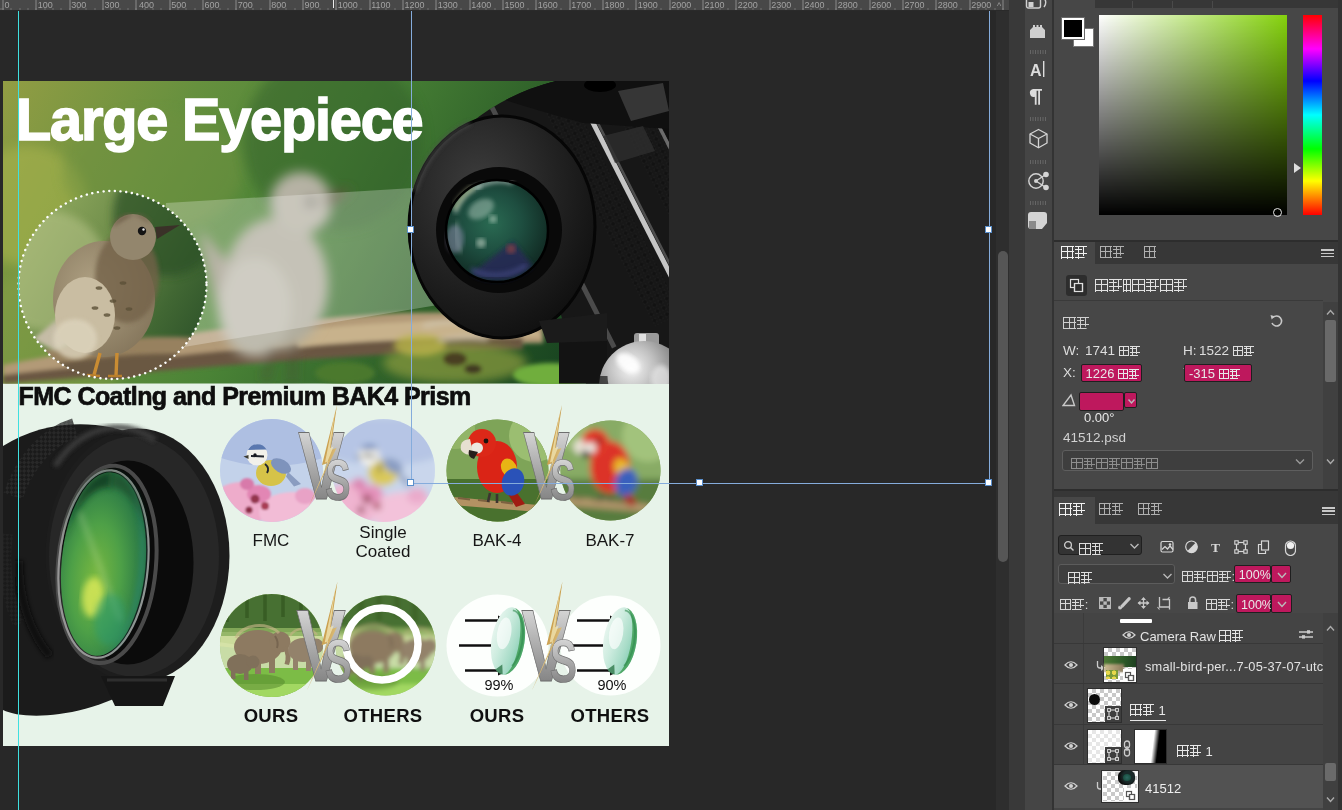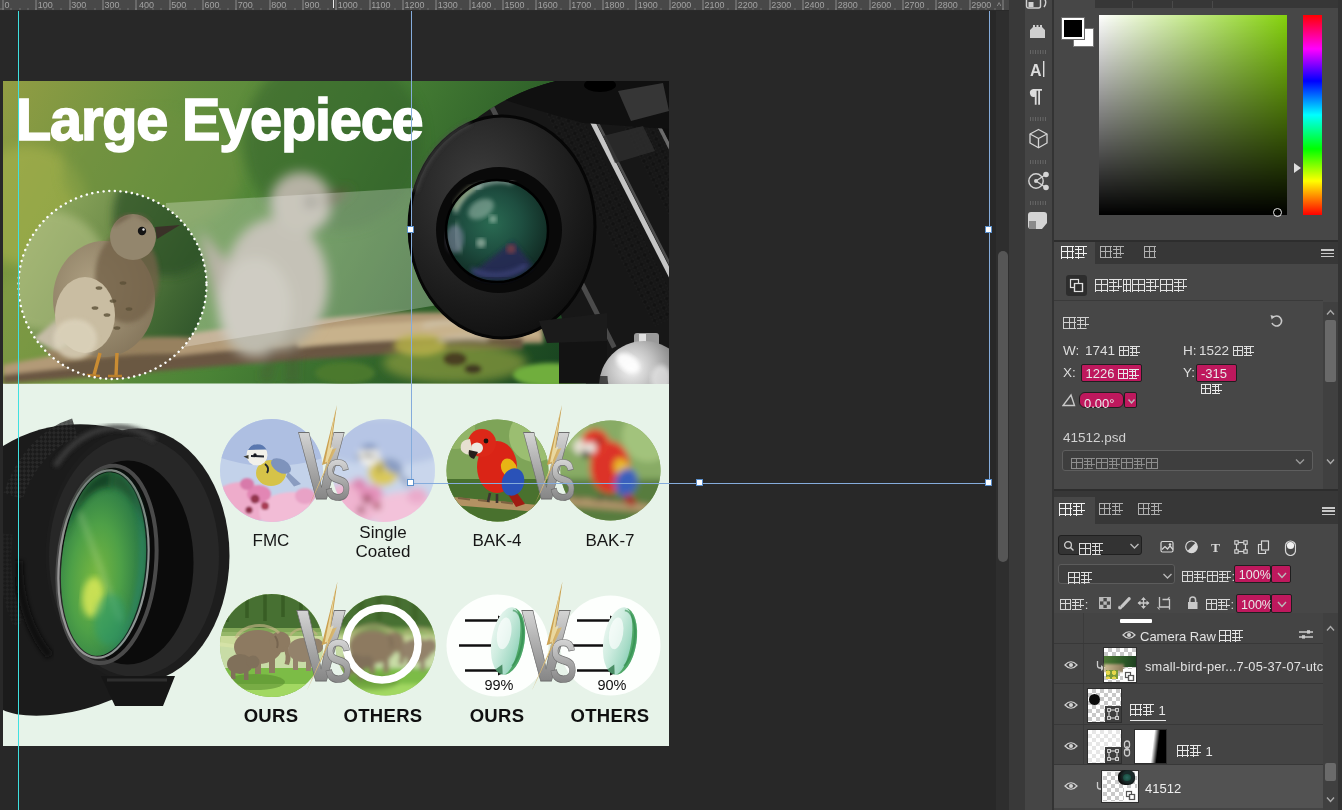--- a/index.html
+++ b/index.html
@@ -479,20 +479,21 @@
             <path d="M100.5,88 a42,92 0 0 0 -41,72 a44,87 0 0 1 41,-57 z" fill="#10351c" opacity="0.8" filter="url(#mb3)"></path>
             <path d="M100.5,88 a42,92 0 0 1 40,60 a44,87 0 0 0 -40,-45 z" fill="#1a4a2a" opacity="0.7" filter="url(#mb3)"></path>
             <path d="M72,130 L122,235" stroke="#dcecb8" stroke-width="4" opacity="0.3" filter="url(#mb3)"></path>
             <ellipse cx="93" cy="214" rx="11" ry="20" fill="#d8e858" opacity="0.85" filter="url(#mb3)"></ellipse>
             <ellipse cx="112" cy="235" rx="16" ry="26" fill="#2a9a72" opacity="0.5" filter="url(#mb3)"></ellipse>
           </g>
           <path d="M98,292 L172,292 L160,322 L112,322 z" fill="#161616"></path>
           <path d="M104,296 L164,296" stroke="#2e2e2e" stroke-width="3"></path>
         </g>
       </svg>
+      <div class="abs" style="left:16px; top:-2px; font-size:25px; font-weight:bold; color:#0e0e0e; -webkit-text-stroke:0.7px #0e0e0e; letter-spacing:-0.55px; white-space:nowrap;">FMC Coatlng and Premium BAK4 Prism</div>
       <div class="abs lb1" style="left:218.5px; top:147px; width:100px;">FMC</div>
       <div class="abs lb1" style="left:330.5px; top:139px; width:100px;">Single<br>Coated</div>
       <div class="abs lb1" style="left:444.5px; top:147px; width:100px;">BAK-4</div>
       <div class="abs lb1" style="left:557.5px; top:147px; width:100px;">BAK-7</div>
       <div class="abs lb2" style="left:218.5px; top:321px; width:100px;">OURS</div>
       <div class="abs lb2" style="left:330.5px; top:321px; width:100px;">OTHERS</div>
       <div class="abs lb2" style="left:444.5px; top:321px; width:100px;">OURS</div>
       <div class="abs lb2" style="left:557.5px; top:321px; width:100px;">OTHERS</div>
       <div class="abs" style="left:446.5px; top:293px; width:100px; text-align:center; font-size:14.5px; color:#101010;">99%</div>
       <div class="abs" style="left:559.5px; top:293px; width:100px; text-align:center; font-size:14.5px; color:#101010;">90%</div>
@@ -614,25 +615,25 @@
       <path d="M3,3.5 a5,5 0 1 1 -1,5.5" fill="none" stroke="#c8c8c8" stroke-width="1.6"></path>
       <path d="M0.5,1 l4.2,1.2 l-3,3.2 z" fill="#c8c8c8"></path>
     </svg>
     <div class="abs" style="left:9px; top:343px; font-size:13.5px; color:#dedede;">W:</div>
     <div class="abs" style="left:31px; top:343px; font-size:13.5px; color:#dedede;">1741 <span class="z zs" style="color:#dedede"></span><span class="z z2 zs" style="color:#dedede"></span></div>
     <div class="abs" style="left:129px; top:343px; font-size:13.5px; color:#dedede;">H:</div>
     <div class="abs" style="left:145px; top:343px; font-size:13.5px; color:#dedede;">1522 <span class="z zs"></span><span class="z z2 zs"></span></div>
     <div class="abs" style="left:9px; top:365px; font-size:13.5px; color:#dedede;">X:</div>
     <div class="field" style="left:26.5px; top:363.5px; width:61px; height:18px; padding:1.5px 0 0 4px;">1226 <span class="z zs"></span><span class="z z2 zs"></span></div>
     <div class="abs" style="left:129px; top:365px; font-size:13.5px; color:#dedede;">Y:</div>
-    <div class="field" style="left:142px; top:363.5px; width:41px; height:18px; padding:1.5px 0 0 4px;">-315 <span class="z zs"></span><span class="z z2 zs"></span></div>
+    <div class="field" style="left:130px; top:363.5px; width:68px; height:18px; padding:1.5px 0 0 4px;">-315 <span class="z zs"></span><span class="z z2 zs"></span></div>
     <svg class="abs" style="left:8px; top:393px;" width="14" height="14" viewBox="0 0 14 14">
       <path d="M1,12.5 L12.5,12.5 L9,2 z" fill="none" stroke="#c8c8c8" stroke-width="1.4"></path>
     </svg>
-    <div class="field" style="left:25px; top:392.4px; width:45px; height:16px; padding:3px 0 0 4px;border-radius:6px;">0.00°</div>
+    <div class="field" style="left:25px; top:392.4px; width:45px; height:16px; padding:17px 0 0 4px;">0.00°</div>
     <div class="field" style="left:70px; top:392.4px; width:13px; height:16px;">
       <svg width="13" height="16" viewBox="0 0 13 16">
           <path d="M3.5,6.5 l3,3.5 l3,-3.5" fill="none" stroke="#bbb" stroke-width="1.4"></path>
         </svg>
     </div>
     <div class="abs" style="left:9px; top:430px; font-size:13.5px; color:#d2d2d2;">41512.psd</div>
     <div class="abs" style="left:8.2px; top:450.2px; width:251px; height:20.8px; background:#3e3e3e; border:1px solid #5e5e5e; border-radius:3px; color:#8e8e8e; padding:3px 0 0 8px;">
       <span class="z"></span><span class="z z2"></span><span class="z"></span><span class="z z2"></span><span class="z"></span><span class="z z2"></span><span class="z"></span>
       <svg class="abs" style="right:6px; top:6px;" width="12" height="10" viewBox="0 0 12 10">
           <path d="M2,2.5 l4,4 l4,-4" fill="none" stroke="#999" stroke-width="1.4"></path>

